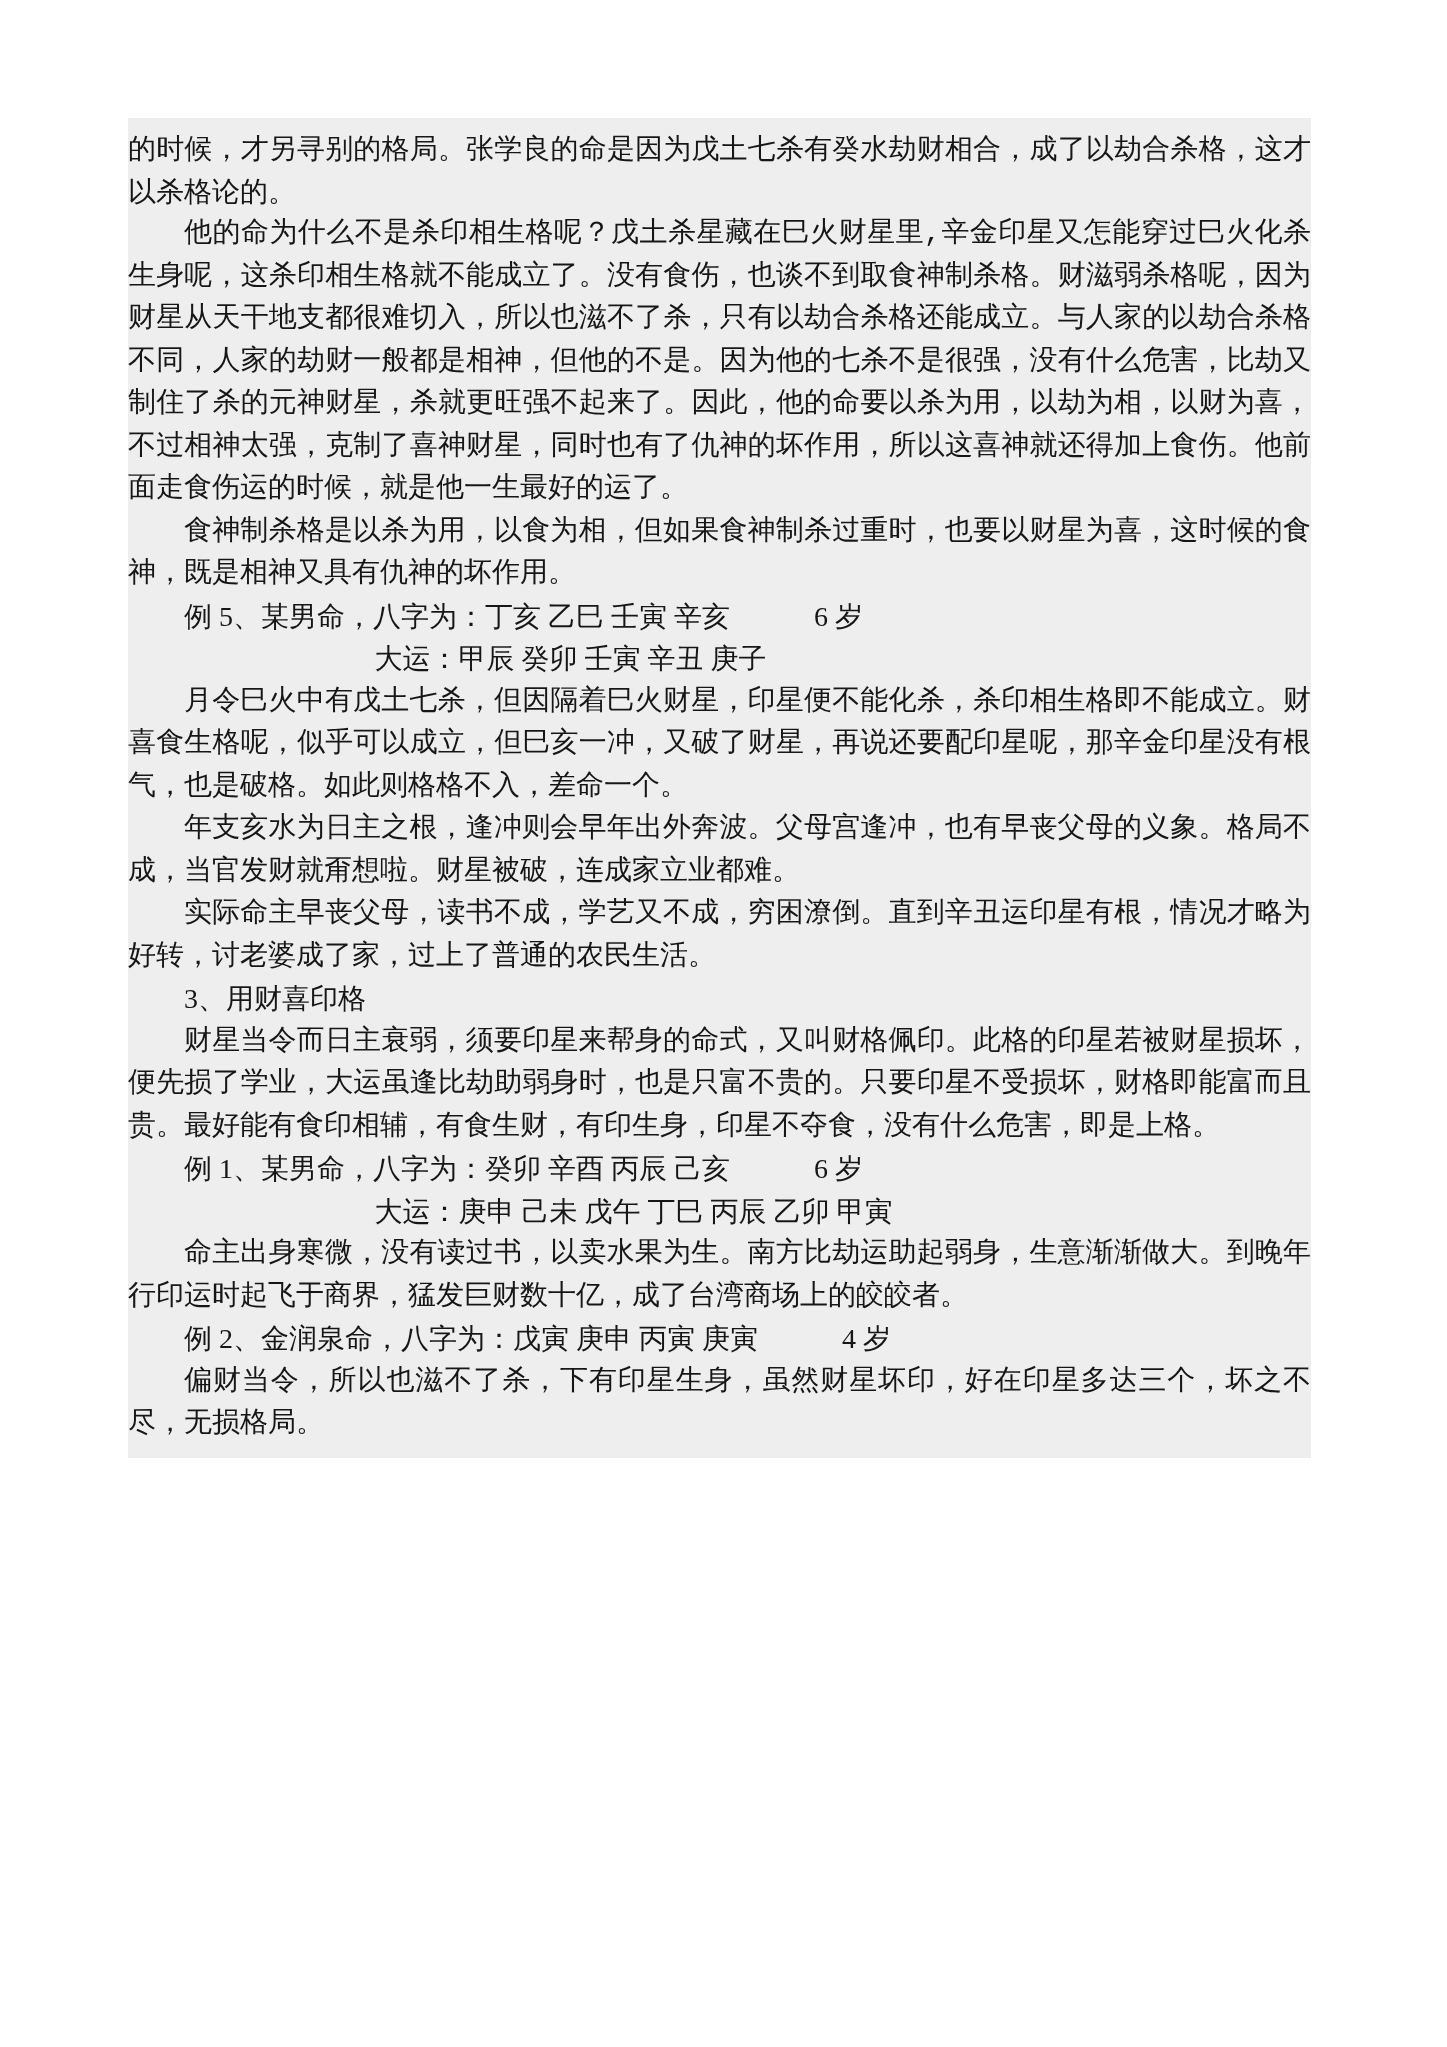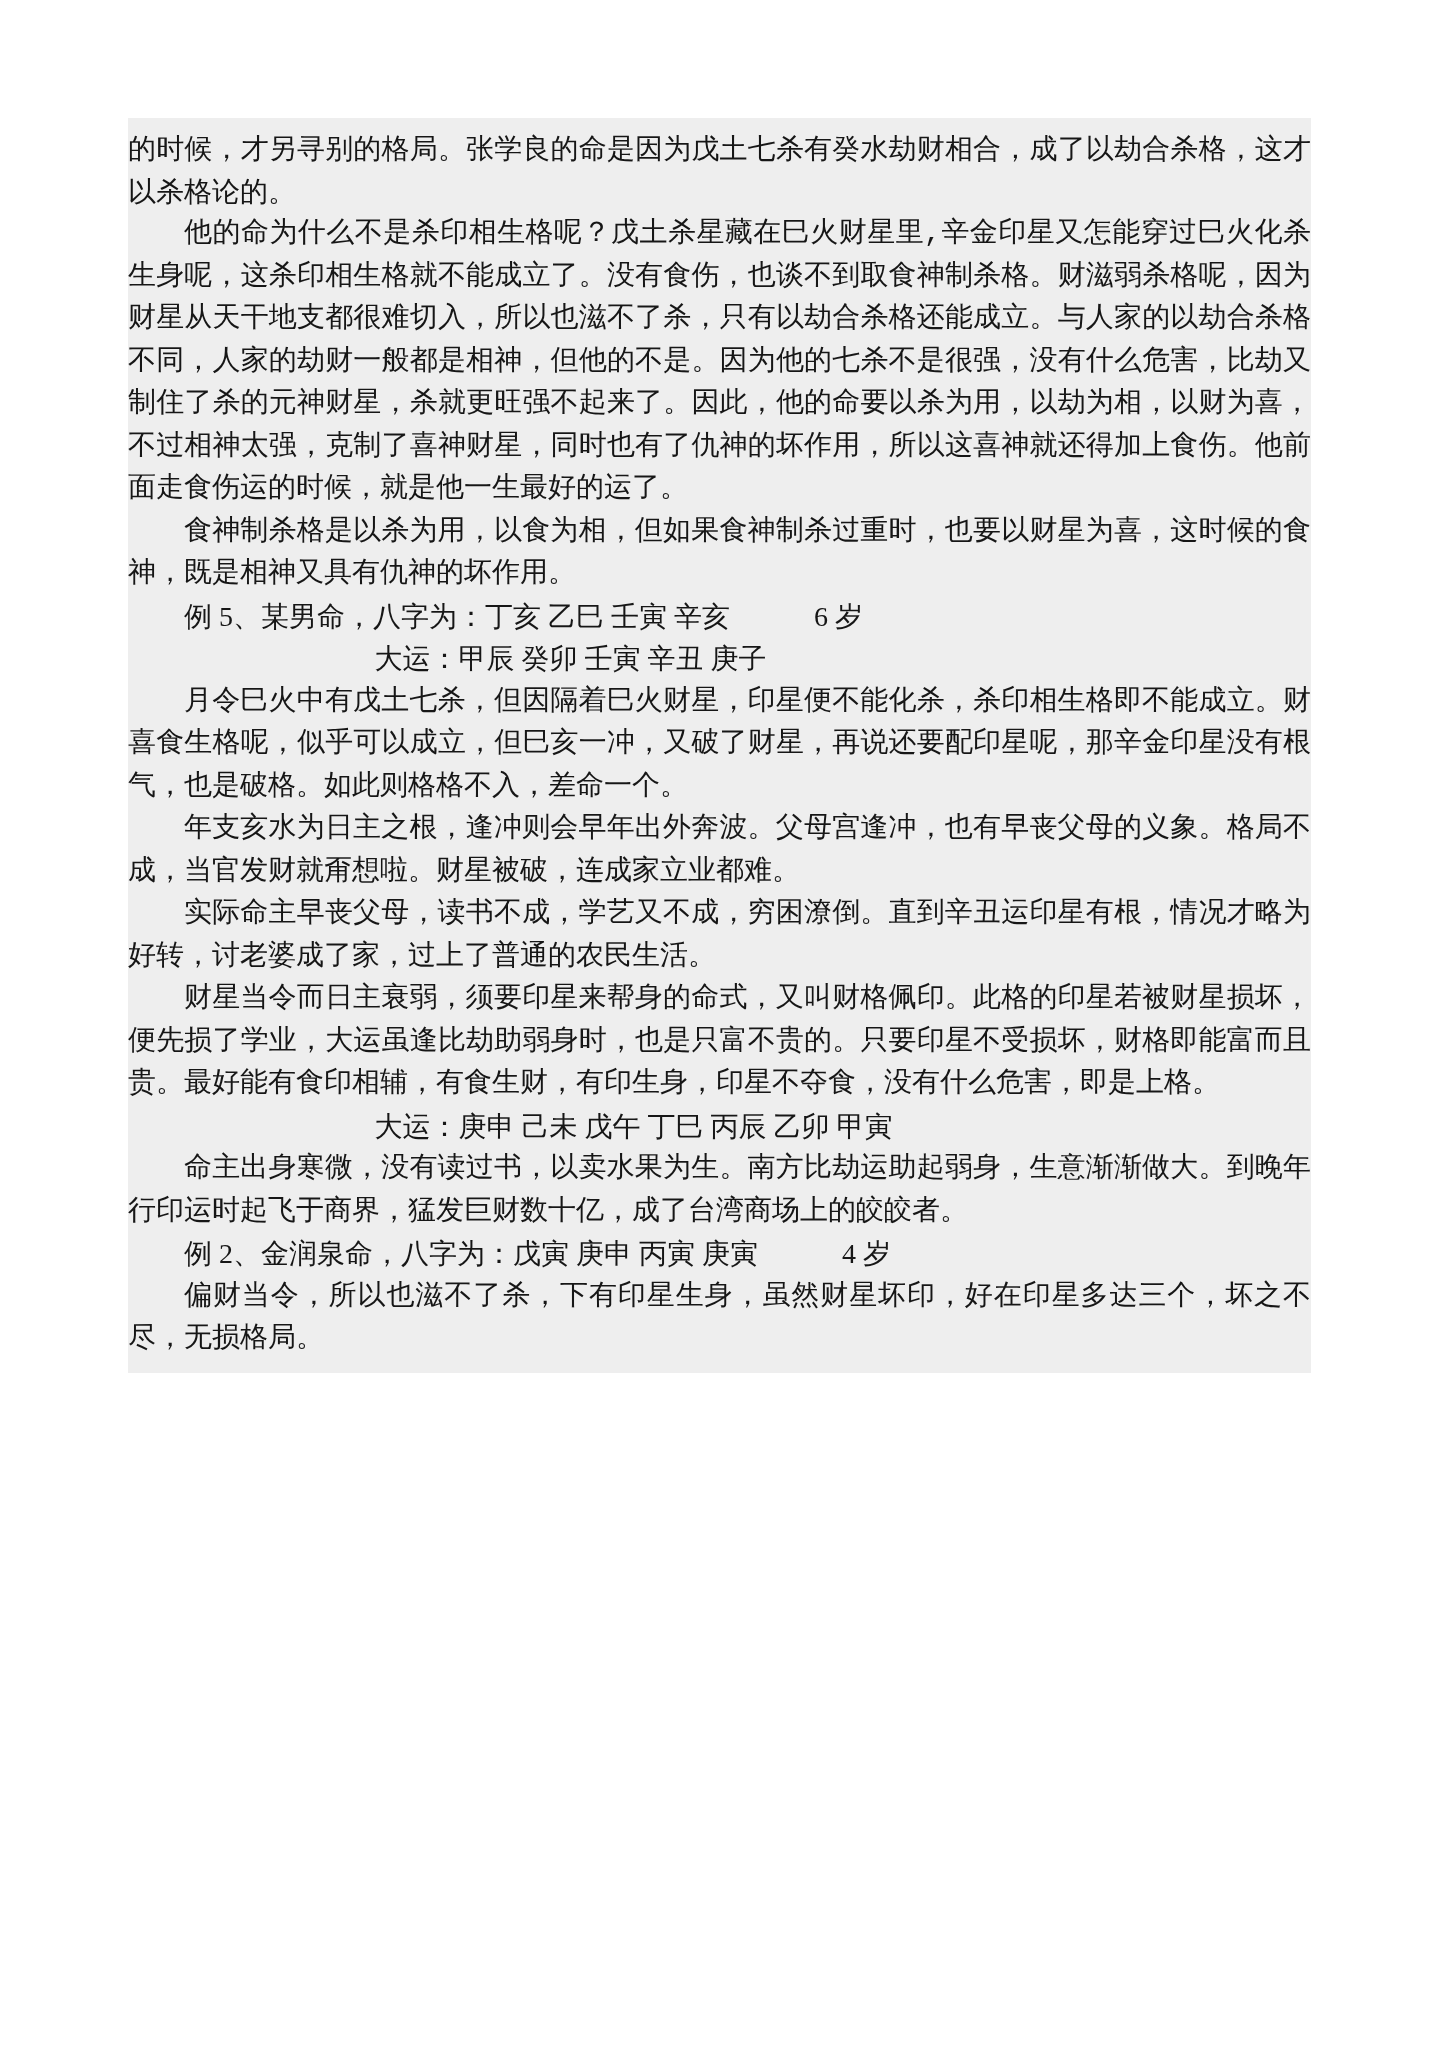--- a/index.html
+++ b/index.html
@@ -87,23 +87,25 @@
       <p class="example-line"><span>例 5、某男命，八字为：</span><span>丁亥 乙巳 壬寅 辛亥</span><span class="gap-wide"></span><span>6 岁</span></p>
 
       <p class="luck-line"><span>大运：</span><span>甲辰 癸卯 壬寅 辛丑 庚子</span></p>
 
       <p class="para">月令巳火中有戊土七杀，但因隔着巳火财星，印星便不能化杀，杀印相生格即不能成立。财喜食生格呢，似乎可以成立，但巳亥一冲，又破了财星，再说还要配印星呢，那辛金印星没有根气，也是破格。如此则格格不入，差命一个。</p>
 
       <p class="para">年支亥水为日主之根，逢冲则会早年出外奔波。父母宫逢冲，也有早丧父母的义象。格局不成，当官发财就甭想啦。财星被破，连成家立业都难。</p>
 
       <p class="para">实际命主早丧父母，读书不成，学艺又不成，穷困潦倒。直到辛丑运印星有根，情况才略为好转，讨老婆成了家，过上了普通的农民生活。</p>
 
+      <p class="sec-head">3、用财喜印格</p>
 
       <p class="para">财星当令而日主衰弱，须要印星来帮身的命式，又叫财格佩印。此格的印星若被财星损坏，便先损了学业，大运虽逢比劫助弱身时，也是只富不贵的。只要印星不受损坏，财格即能富而且贵。最好能有食印相辅，有食生财，有印生身，印星不夺食，没有什么危害，即是上格。</p>
 
+      <p class="example-line"><span>例 1、某男命，八字为：</span><span>癸卯 辛酉 丙辰 己亥</span><span class="gap-wide"></span><span>6 岁</span></p>
 
       <p class="luck-line"><span>大运：</span><span>庚申 己未 戊午 丁巳 丙辰 乙卯 甲寅</span></p>
 
 
       <p class="para">命主出身寒微，没有读过书，以卖水果为生。南方比劫运助起弱身，生意渐渐做大。到晚年行印运时起飞于商界，猛发巨财数十亿，成了台湾商场上的皎皎者。</p>
 
       <p class="example-line"><span>例 2、金润泉命，八字为：</span><span>戊寅 庚申 丙寅 庚寅</span><span class="gap-wide"></span><span>4 岁</span></p>
 
 
       <p class="para">偏财当令，所以也滋不了杀，下有印星生身，虽然财星坏印，好在印星多达三个，坏之不尽，无损格局。</p>

